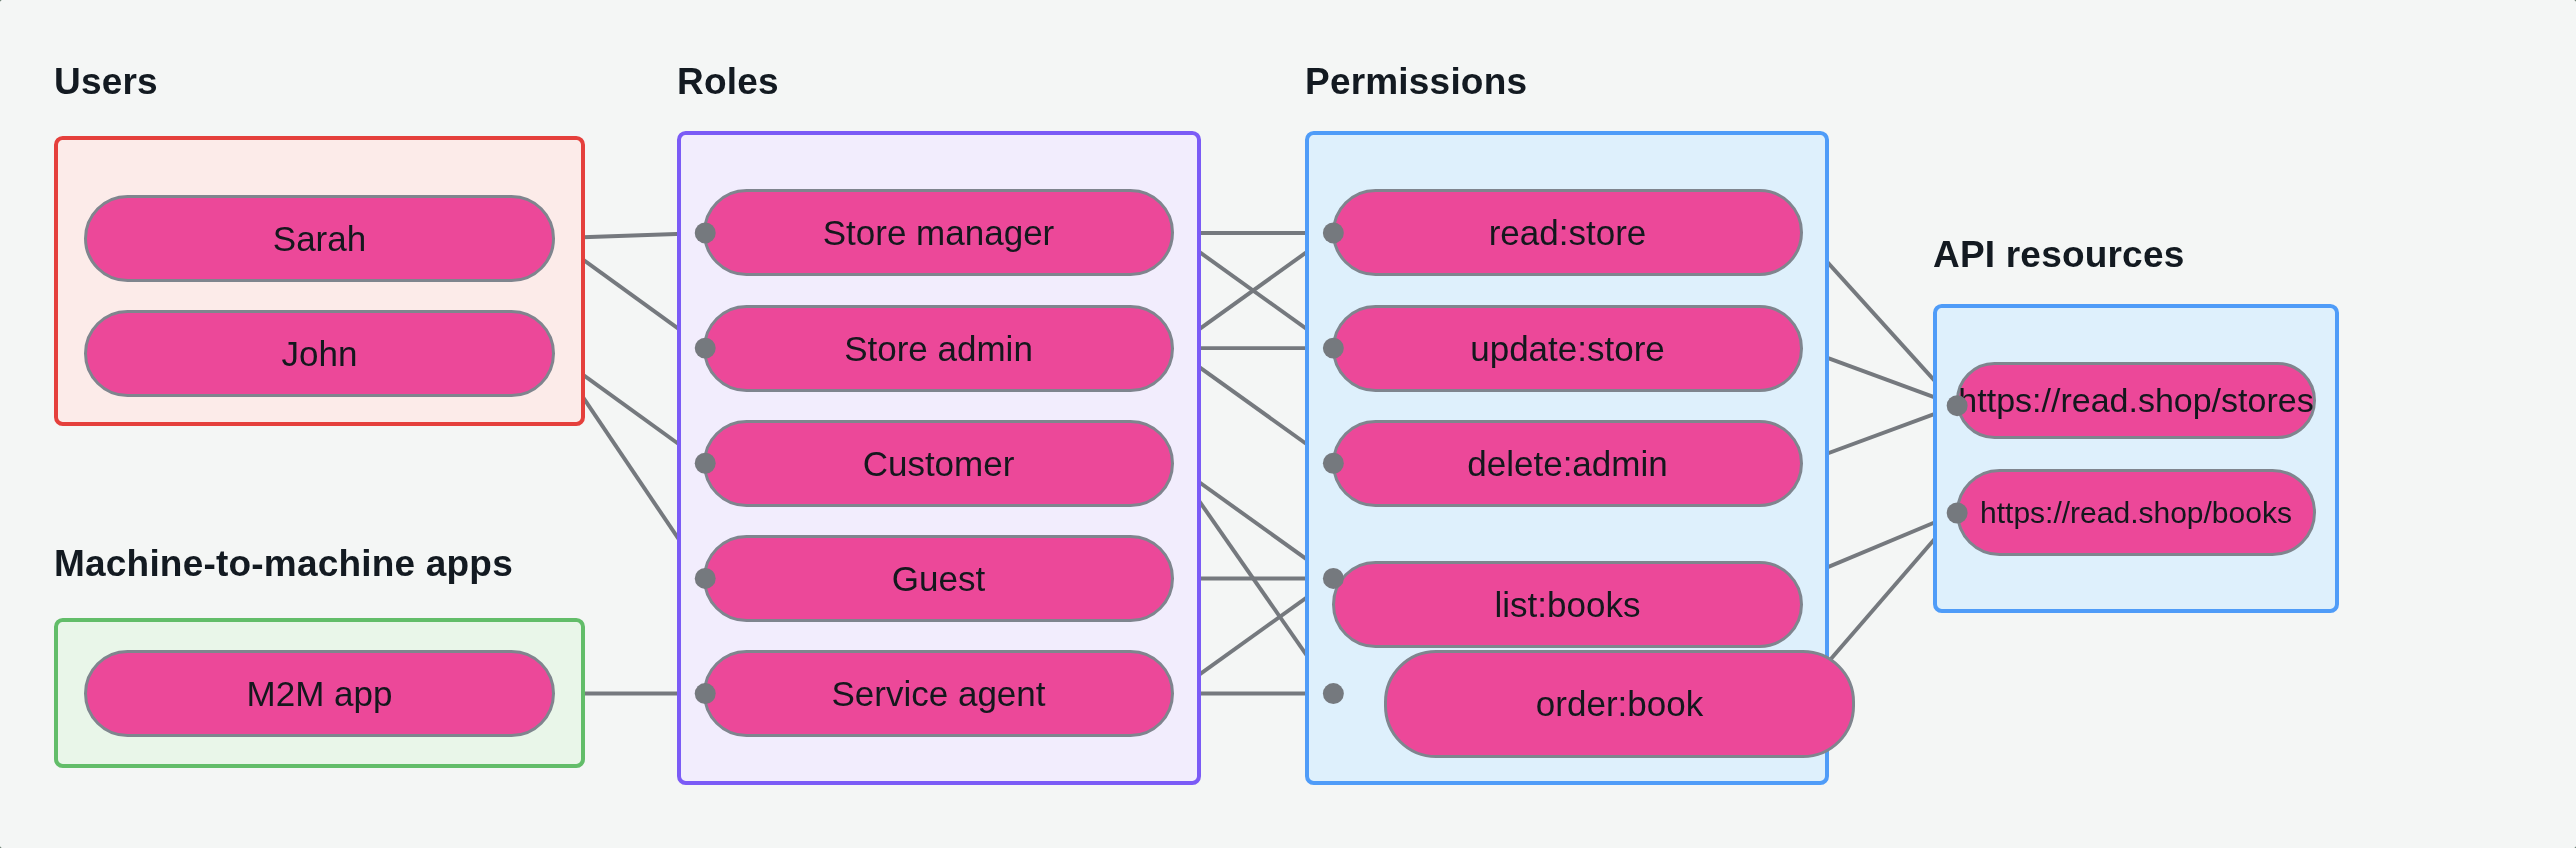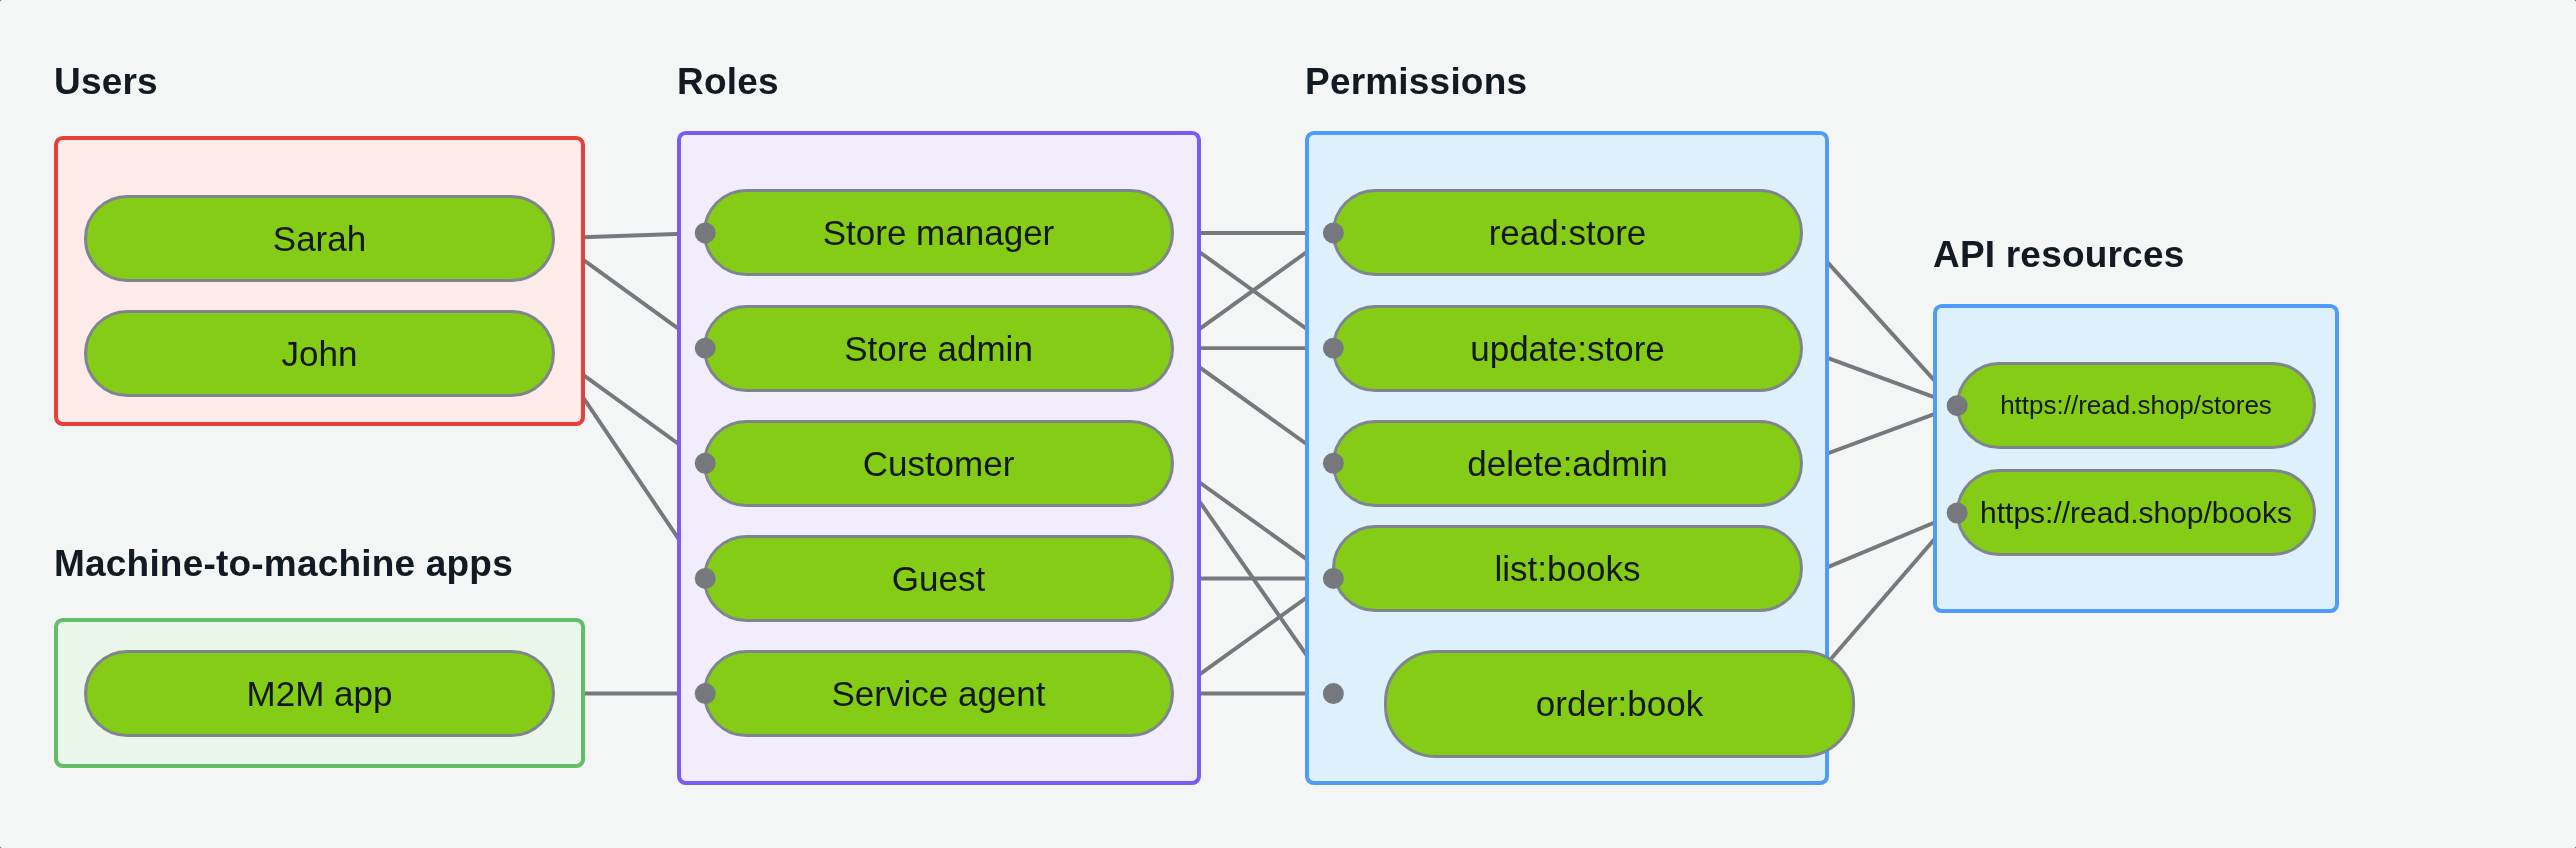--- a/index.html
+++ b/index.html
@@ -4,21 +4,21 @@
 <style>
   html,body{margin:0;padding:0;background:#35503f;font-family:"Liberation Sans","DejaVu Sans",sans-serif;}
   .stage{
     position:relative;width:2576px;height:848px;background:#f4f6f5;
     border-radius:2px;overflow:hidden;
   }
   .edge-layer{position:absolute;left:0;top:0;width:100%;height:100%;pointer-events:none;}
   .group-box{position:absolute;border-radius:8.7px;box-sizing:border-box;border:4.4px solid;}
   .group-label{position:absolute;font-size:37px;font-weight:600;color:#131a21;white-space:nowrap;letter-spacing:0.2px;}
   .node{
-    position:absolute;background:#84cc16;border:3.1px solid #7f858e;border-radius:52px;
+    position:absolute;background:#ec4899;border:3.1px solid #7f858e;border-radius:52px;
     box-sizing:border-box;display:flex;align-items:center;justify-content:center;
     color:#14181d;white-space:nowrap;
   }
   .node span{display:block;}
 </style>
 </head>
 <body>
 
 <div class="stage">
   <svg class="edge-layer" width="2576" height="848" viewBox="0 0 2952 972" id="edges">
@@ -77,29 +77,29 @@
     <div class="group-label" style="left: 1305px; top: 61px;">Permissions</div>
     <div class="node" style="left: 1332px; top: 189px; width: 471px; height: 87px; font-size: 35px;">
       <span>read:store</span>
     </div>
     <div class="node" style="left: 1332px; top: 305px; width: 471px; height: 87px; font-size: 35px;">
       <span>update:store</span>
     </div>
     <div class="node" style="left: 1332px; top: 420px; width: 471px; height: 87px; font-size: 35px;">
       <span>delete:admin</span>
     </div>
-    <div class="node" style="left: 1332px; top: 525px; width: 471px; height: 87px; font-size: 35px;">
+    <div class="node" style="left: 1332px; top: 561px; width: 471px; height: 87px; font-size: 35px;">
       <span>list:books</span>
     </div>
     <div class="node" style="left: 1384px; top: 650px; width: 471px; height: 108px; font-size: 35px;">
       <span>order:book</span>
     </div>
     <div class="group-box" style="left: 1933px; top: 304px; width: 406px; height: 309px; border-color: rgb(79, 156, 248); background: rgb(222, 240, 252);"></div>
     <div class="group-label" style="left: 1933px; top: 234px;">API resources</div>
-    <div class="node" style="left: 1956px; top: 362px; width: 360px; height: 87px; font-size: 26px;">
+    <div class="node" style="left: 1956px; top: 362px; width: 360px; height: 77px; font-size: 34px;">
       <span>https://read.shop/stores</span>
     </div>
     <div class="node" style="left: 1956px; top: 469px; width: 360px; height: 87px; font-size: 30px;">
       <span>https://read.shop/books</span>
     </div>
     <svg class="edge-layer" width="2576" height="848" viewBox="0 0 2952 972">
       <circle cx="808" cy="267" r="12" fill="#75797e"></circle>
       <circle cx="808" cy="399" r="12" fill="#75797e"></circle>
       <circle cx="808" cy="531" r="12" fill="#75797e"></circle>
       <circle cx="808" cy="663" r="12" fill="#75797e"></circle>

